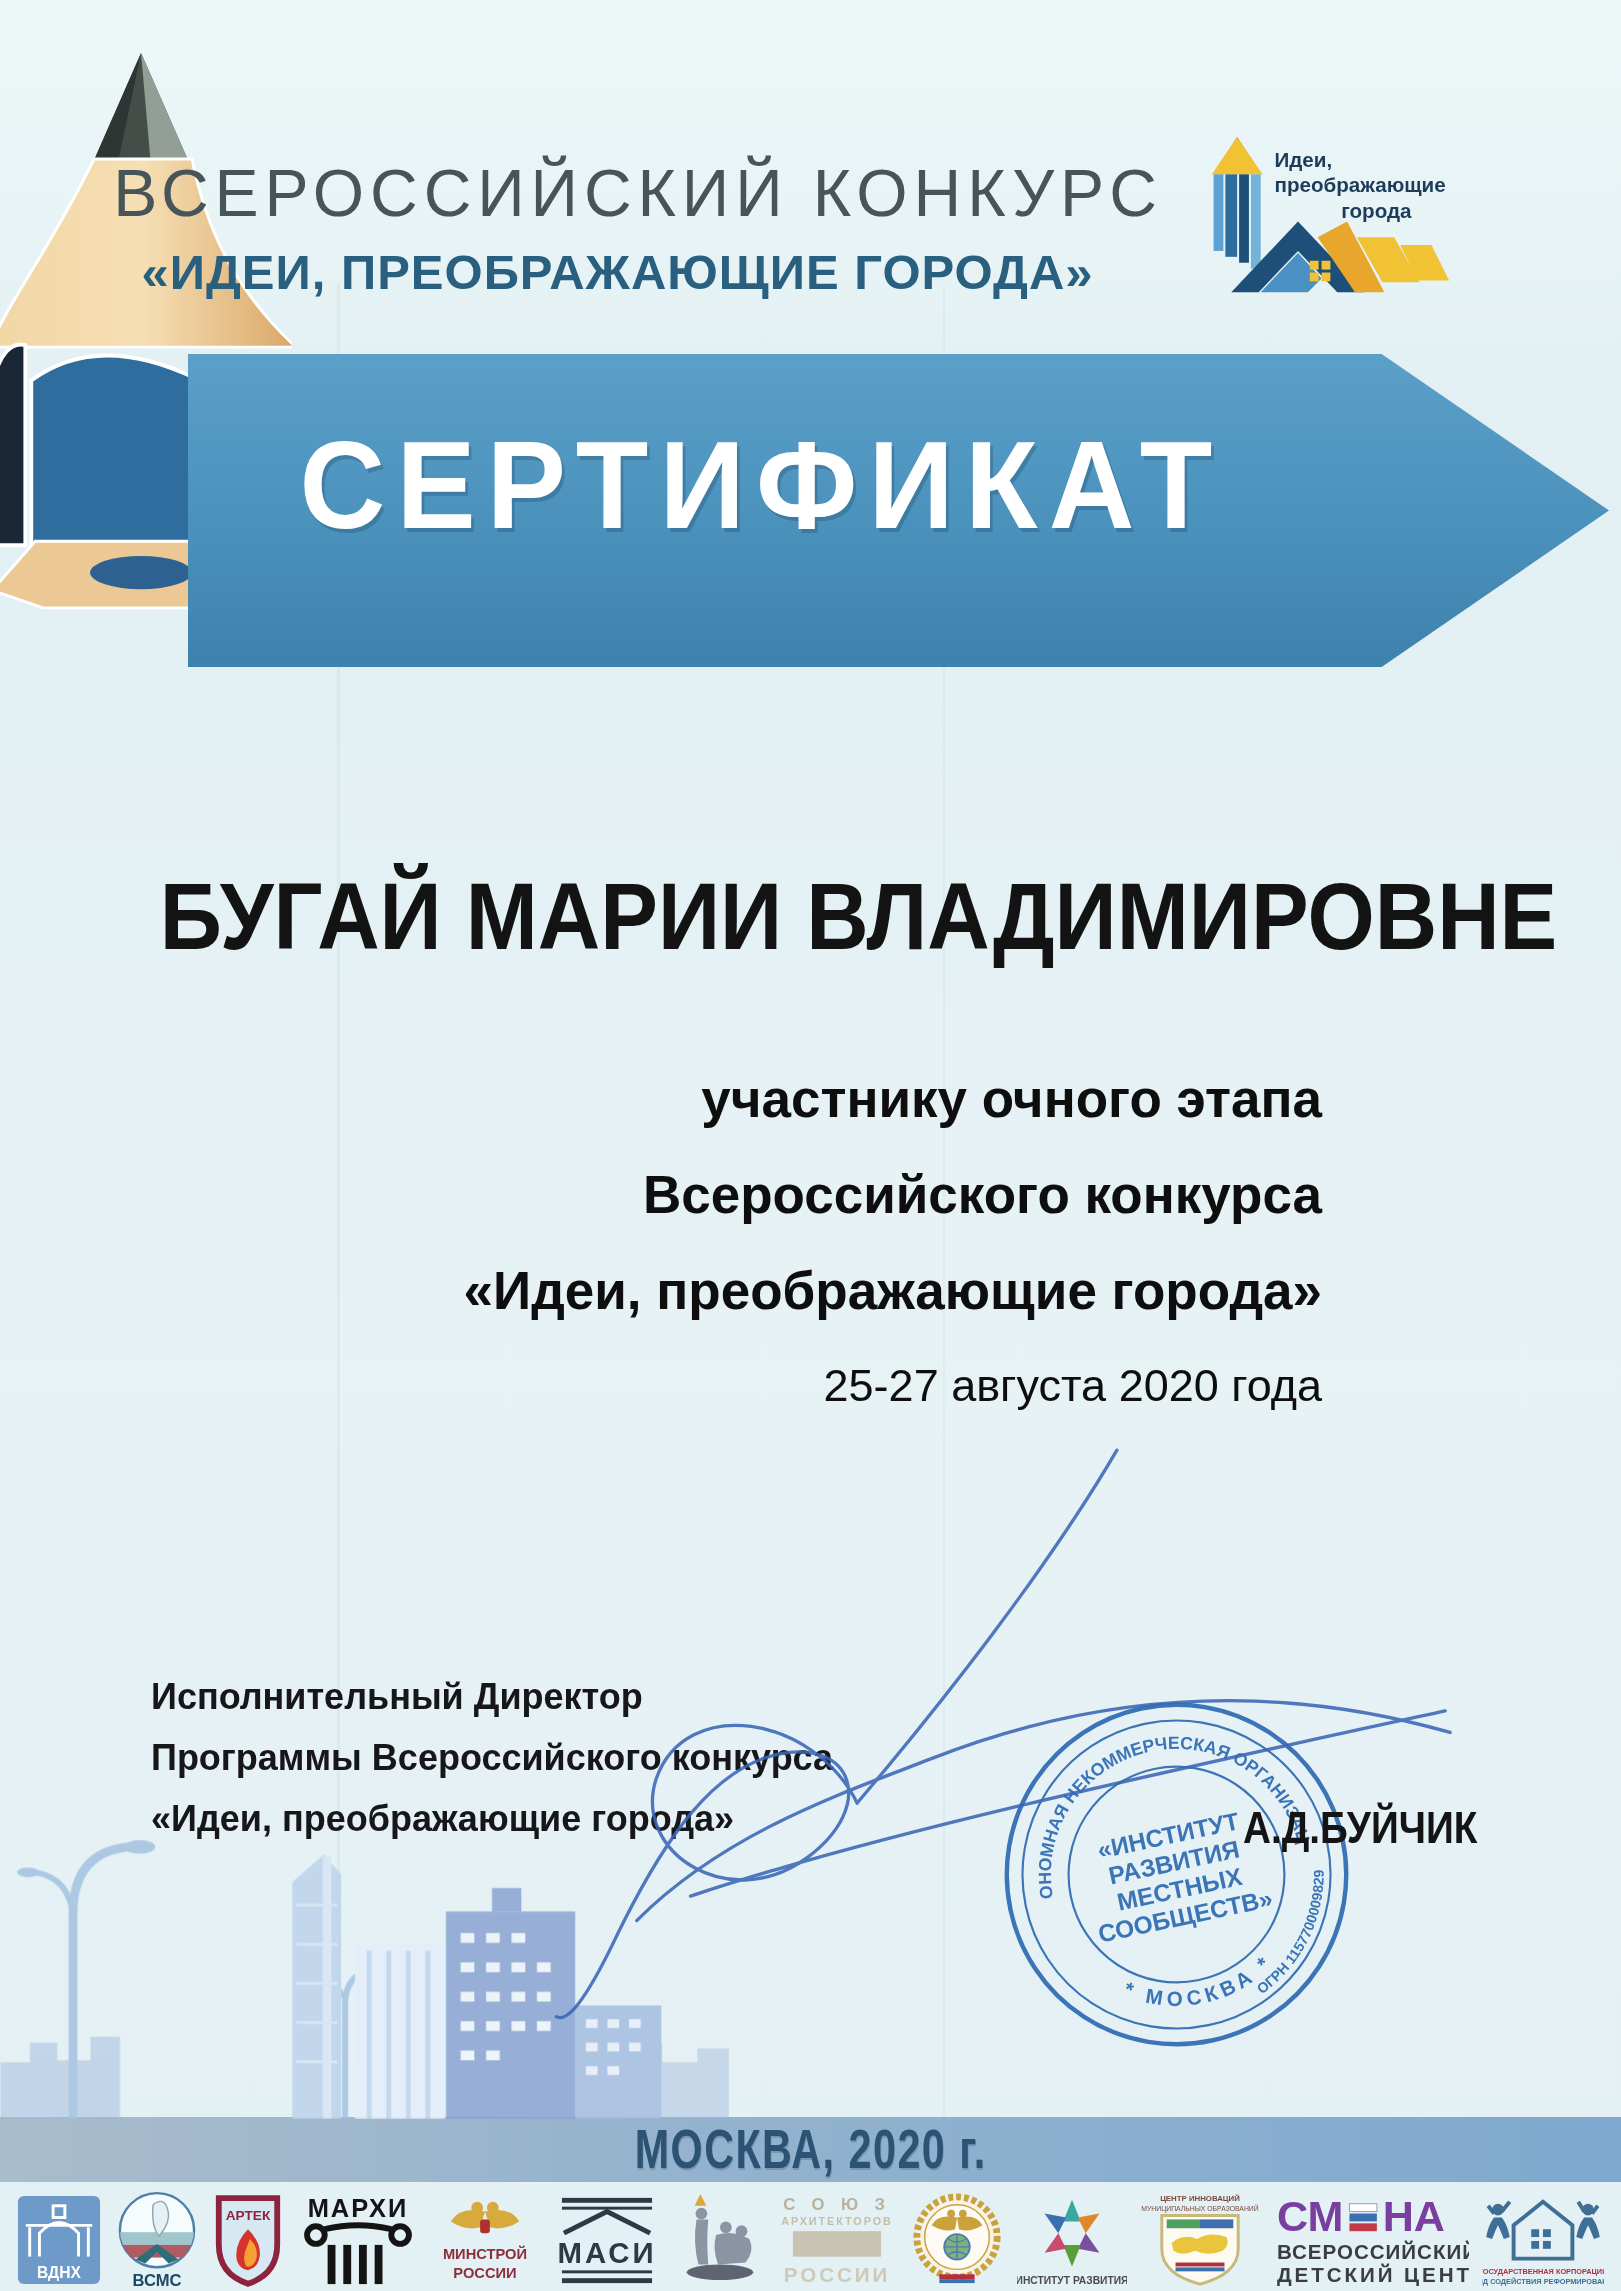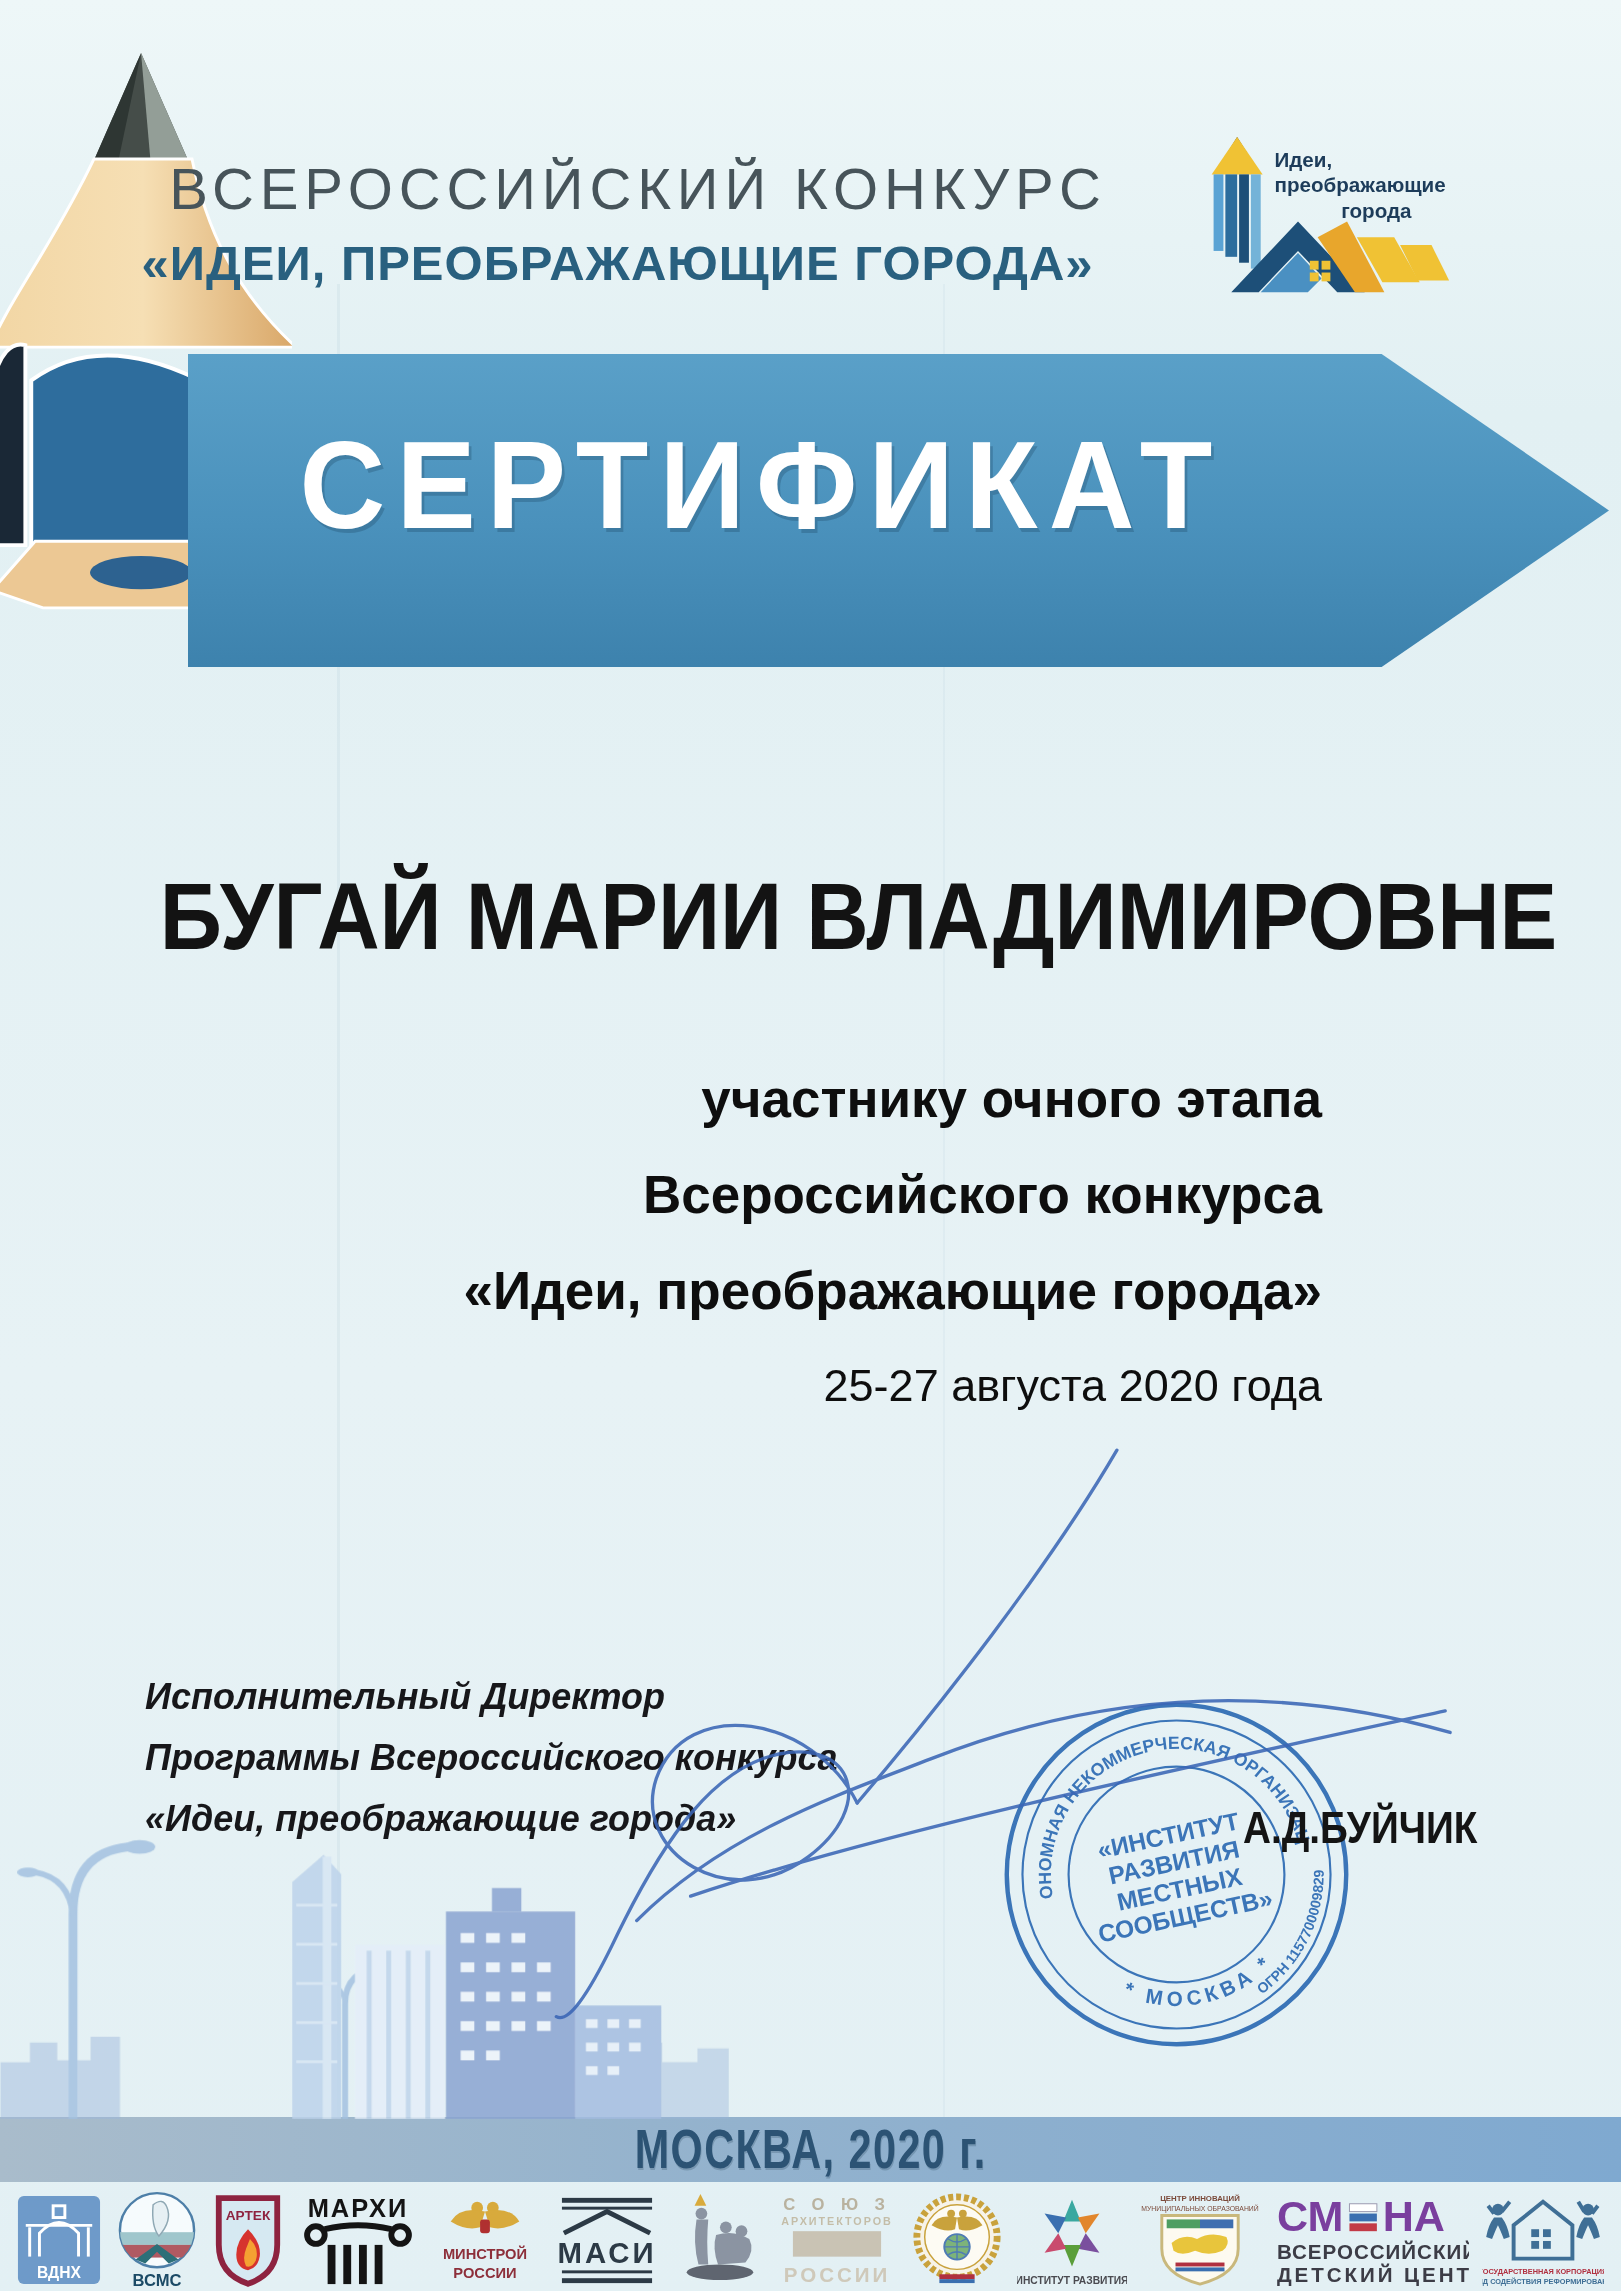--- a/index.html
+++ b/index.html
@@ -8,21 +8,21 @@
     background:linear-gradient(180deg,#eef7f8 0%,#e2f0f3 18%,#e7f2f5 60%,#e3f0f4 100%);
     font-family:"Liberation Sans",sans-serif;
   }
   .abs{position:absolute;}
   .fold{position:absolute;top:284px;height:1833px;background:rgba(110,150,180,.09);}
   .fold1{left:337px;width:2.9px;}
   .fold2{left:943px;width:2px;background:rgba(110,150,180,.06);}
 
   
   .header{left:0;top:155px;width:1235px;text-align:center;}
-  .header-line1{font-size:58px;font-weight:400;color:#47545a;letter-spacing:5.9px;padding-left:41px;}
+  .header-line1{font-size:66px;font-weight:400;color:#47545a;letter-spacing:5.9px;padding-left:41px;}
   .header-line2{margin-top:12.7px;font-size:49px;font-weight:700;color:#29607f;letter-spacing:1px;}
 
   
   .banner{
     left:188px;top:306px;width:1421px;height:313px;
     clip-path:polygon(0 0,84% 0,100% 50%,84% 100%,0 100%);
     background:linear-gradient(180deg,#5aa0c8 0%,#4a91bc 55%,#3d82ad 100%);
     margin-top:48px;
   }
   .banner-title{
@@ -38,22 +38,22 @@
 
   .recipient-wrap{left:0;top:863px;width:1621px;text-align:center;padding-left:48px;}
   .recipient{display:inline-block;font-size:94px;font-weight:700;color:#131313;
     transform:scaleX(.92);transform-origin:center;white-space:nowrap;}
 
   .body-lines{left:0;top:1068px;width:1322px;text-align:right;color:#0e0e0e;}
   .body-l{font-size:53px;font-weight:700;margin-bottom:35px;}
   .body-l3{margin-bottom:39px;}
   .body-l4{font-size:45px;font-weight:400;}
 
-  .sig-role{left:145px;top:1666px;width:765px;font-size:36px;font-weight:700;
-    color:#17171a;line-height:61px;text-align:left;font-style:italic;}
+  .sig-role{left:151px;top:1666px;width:765px;font-size:36px;font-weight:700;
+    color:#17171a;line-height:61px;text-align:left;}
 
   .signer-wrap{left:1243px;top:1802px;z-index:6;}
   .signer{display:inline-block;font-size:45px;font-weight:700;color:#141414;
     transform:scaleX(.86);transform-origin:left center;white-space:nowrap;}
 
   .stamp-wrap{left:996px;top:1694px;width:361px;height:361px;
     transform:rotate(-12deg);opacity:.93;z-index:4;}
 
   .ink{left:519px;top:1411px;z-index:5;}
 

